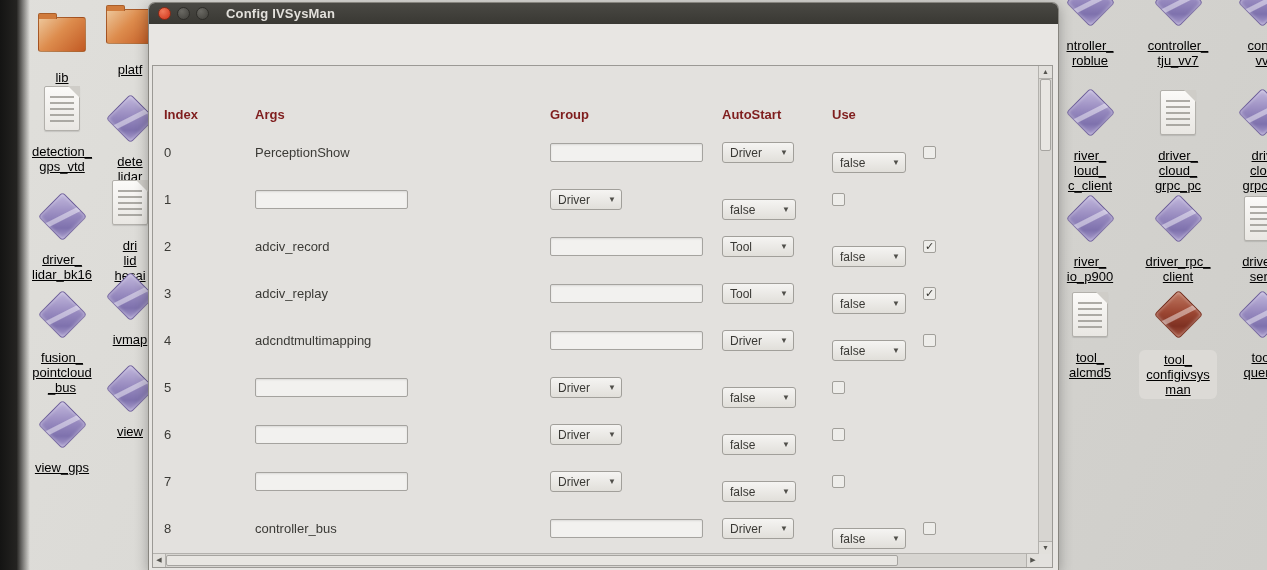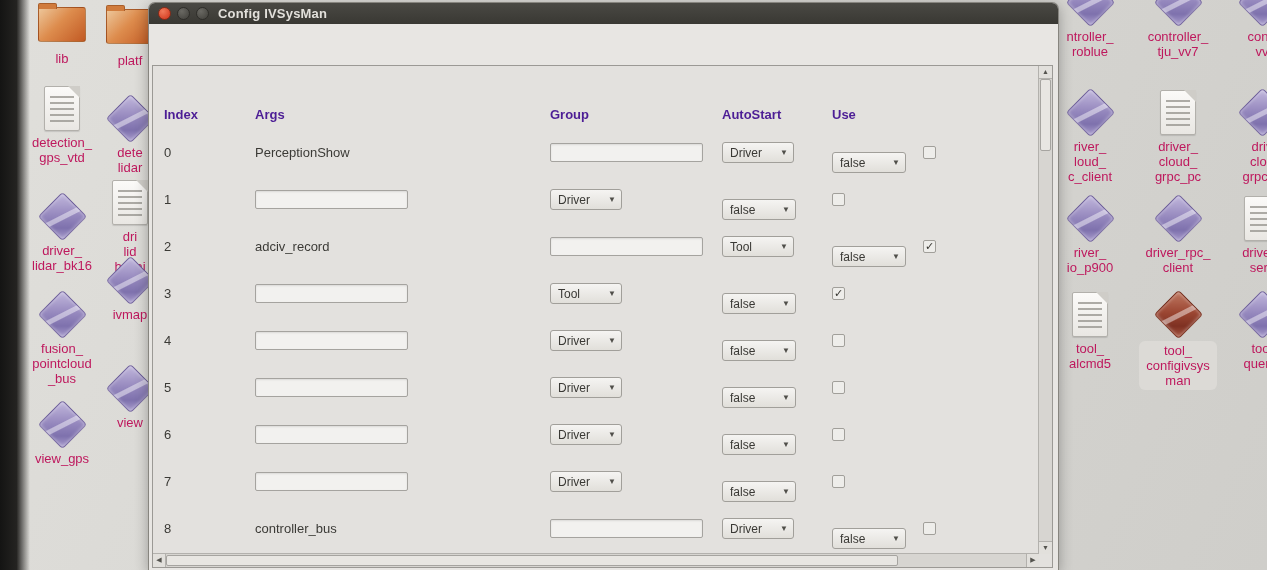--- a/index.html
+++ b/index.html
@@ -7,21 +7,21 @@
     width:1267px;height:570px;overflow:hidden;position:relative;
     font-family:"Liberation Sans", sans-serif;
     background:linear-gradient(115deg,#e0dfdb 0%,#d9d8d4 40%,#cfceca 100%);
   }
   
   .bezel{position:absolute;left:0;top:0;bottom:0;width:30px;z-index:5;
     background:linear-gradient(90deg,#141413 0%,#242321 55%,rgba(30,30,28,0) 100%);}
   
   .desk-item{position:absolute;width:92px;text-align:center;z-index:1;cursor:default;}
   .desk-item .ic-wrap{height:48px;display:flex;align-items:center;justify-content:center;}
-  .label{margin-top:3px;font-size:13px;line-height:15px;color:#be185d;display:inline-block;}
+  .label{margin-top:12px;font-size:13px;line-height:15px;color:#000000;display:inline-block;text-decoration:underline;}
   .label span{display:block;}
   .desk-item.selected .label{background:#dcdad6;border-radius:6px;padding:2px 7px;}
   
   .icon-folder{width:46px;height:33px;border-radius:2px 3px 3px 3px;position:relative;
     background:linear-gradient(135deg,#edc79b 0%,#dd8c4d 45%,#c25a24 100%);
     border:1px solid rgba(120,60,20,.45);}
   .icon-folder::before{content:"";position:absolute;left:-1px;top:-5px;width:17px;height:5px;
     background:#d07b3c;border:1px solid rgba(120,60,20,.45);border-bottom:none;border-radius:2px 2px 0 0;}
   
   .icon-doc{width:34px;height:43px;background:linear-gradient(#fbfaf8,#e9e7e3);
@@ -40,31 +40,31 @@
     border:1px solid rgba(100,40,25,.55);}
   
   .window{position:absolute;left:148px;top:2px;width:909px;height:568px;z-index:10;
     background:#e8e6e3;border:1px solid #87857f;border-bottom:none;border-radius:7px 7px 0 0;
     box-shadow:0 3px 14px rgba(0,0,0,.3);}
   .titlebar{height:21px;background:linear-gradient(#4a4944,#393833);border-radius:6px 6px 0 0;
     display:flex;align-items:center;position:relative;}
   .wbtn{width:13px;height:13px;border-radius:50%;margin-left:6px;box-sizing:border-box;}
   .wbtn.close{margin-left:9px;background:radial-gradient(circle at 35% 30%,#f07a5a,#d9472c 70%);border:1px solid #8c2a17;}
   .wbtn.min,.wbtn.max{background:radial-gradient(circle at 35% 30%,#6a6963,#4a4944 75%);border:1px solid #2e2d29;}
-  .wtitle{color:#e2e0db;font-size:13px;font-weight:bold;margin-left:9px;letter-spacing:.2px;}
+  .wtitle{color:#e2e0db;font-size:13px;font-weight:bold;margin-left:17px;letter-spacing:.2px;}
   .save-btn{position:absolute;left:8px;top:32px;width:129px;height:26px;box-sizing:border-box;
     background:linear-gradient(#f6f5f3,#e3e1dd);border:1px solid #a9a7a2;border-radius:3px;
     font-size:13px;color:#3b3a36;display:flex;align-items:center;justify-content:center;cursor:pointer;margin-top:31px;}
   .frame{position:absolute;left:3px;top:62px;width:901px;height:503px;box-sizing:border-box;
     border:1px solid #9b9995;background:#e3e1de;}
   
   .tbl{position:absolute;left:1px;top:0;right:14px;bottom:13px;overflow:hidden;}
   .thead,.trow{display:grid;grid-template-columns:91px 295px 172px 110px 91px 40px;
     align-items:center;padding-left:10px;}
-  .thead{height:56px;align-items:end;padding-bottom:7px;font-size:13px;color:#4c1d95;font-weight:bold;}
+  .thead{height:56px;align-items:end;padding-bottom:7px;font-size:13px;color:#7f1d1d;font-weight:bold;}
   .trow{height:47px;font-size:13px;color:#3b3a36;}
   .tinput{width:153px;height:19px;box-sizing:border-box;background:#f2f1ef;border:1px solid #a5a39f;
     border-radius:2px;box-shadow:inset 0 1px 2px rgba(0,0,0,.1);font-size:12px;padding:0 4px;color:#3b3a36;}
   .combo{height:21px;box-sizing:border-box;background:linear-gradient(#f5f4f2,#e1dfda);
     border:1px solid #a19f9a;border-radius:3px;display:flex;align-items:center;position:relative;
     font-size:12px;color:#3a3935;padding-left:7px;cursor:pointer;}
   .combo.group{width:72px;}
   .combo.auto{width:74px;margin-top:20px;}
   .combo .arr{position:absolute;right:5px;top:50%;transform:translateY(-58%);font-size:8px;color:#504f4a;}
   .cb{width:13px;height:13px;box-sizing:border-box;border:1px solid #a19f9a;background:#eeedea;
@@ -82,21 +82,21 @@
   .hscroll .sbtn.left{left:0;border-right:1px solid #b3b1ad;}
   .hscroll .sbtn.right{right:0;border-left:1px solid #b3b1ad;}
   .hthumb{position:absolute;top:1px;bottom:1px;left:13px;width:730px;background:#e8e6e2;
     border:1px solid #a6a4a0;border-radius:2px;}
 </style>
 </head>
 <body>
 
 <div class="bezel"></div>
 
-<div class="desk-item" style="left:16px;top:0">
+<div class="desk-item" style="left:16px;top:10px">
   <div class="ic-wrap">
       <div class="icon-folder"></div>
     </div>
   <div class="label"><span>lib</span></div>
 </div>
 <div class="desk-item" style="left:16px;top:84px">
   <div class="ic-wrap">
       <div class="icon-doc"></div>
     </div>
   <div class="label"><span>detection_</span><span>gps_vtd</span></div>
@@ -131,21 +131,21 @@
       <div class="icon-diamond"></div>
     </div>
   <div class="label"><span>dete</span><span>lidar</span><span>segm</span></div>
 </div>
 <div class="desk-item" style="left:84px;top:178px">
   <div class="ic-wrap">
       <div class="icon-doc"></div>
     </div>
   <div class="label"><span>dri</span><span>lid</span><span>hesai</span></div>
 </div>
-<div class="desk-item" style="left:84px;top:256px">
+<div class="desk-item" style="left:84px;top:272px">
   <div class="ic-wrap">
       <div class="icon-diamond"></div>
     </div>
   <div class="label"><span>ivmap</span></div>
 </div>
 <div class="desk-item" style="left:84px;top:364px">
   <div class="ic-wrap">
       <div class="icon-diamond"></div>
     </div>
   <div class="label"><span>view</span></div>
@@ -304,40 +304,42 @@
               <span class="arr">▼</span>
             </div>
           </div>
         <div>
             <div class="cb">✓</div>
           </div>
       </div>
 
       <div class="trow">
         <div>3</div>
+        <div>adciv_replay</div>
         <div><input class="tinput" value="" style=""></div>
         <div>
             <div class="combo group">
               <span>Tool</span>
               <span class="arr">▼</span>
             </div>
           </div>
         <div>
             <div class="combo auto">
               <span>false</span>
               <span class="arr">▼</span>
             </div>
           </div>
         <div>
             <div class="cb">✓</div>
           </div>
       </div>
 
       <div class="trow">
         <div>4</div>
+        <div>adcndtmultimapping</div>
         <div><input class="tinput" value="" style=""></div>
         <div>
             <div class="combo group">
               <span>Driver</span>
               <span class="arr">▼</span>
             </div>
           </div>
         <div>
             <div class="combo auto">
               <span>false</span>

